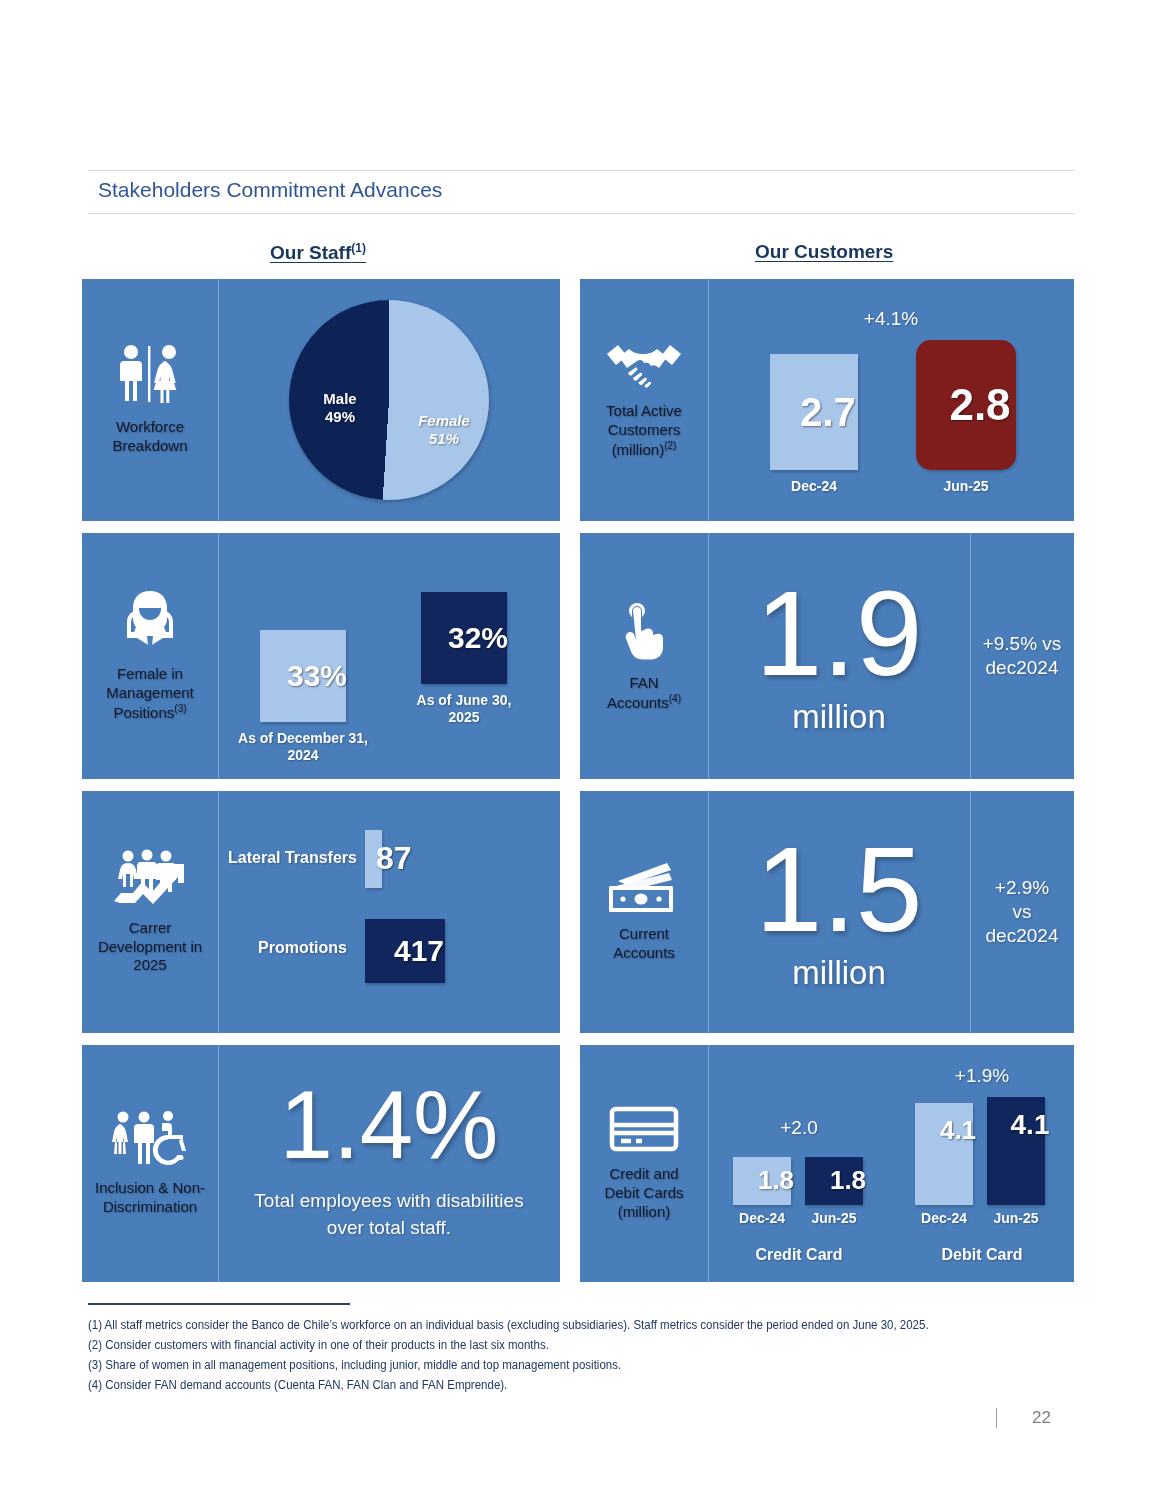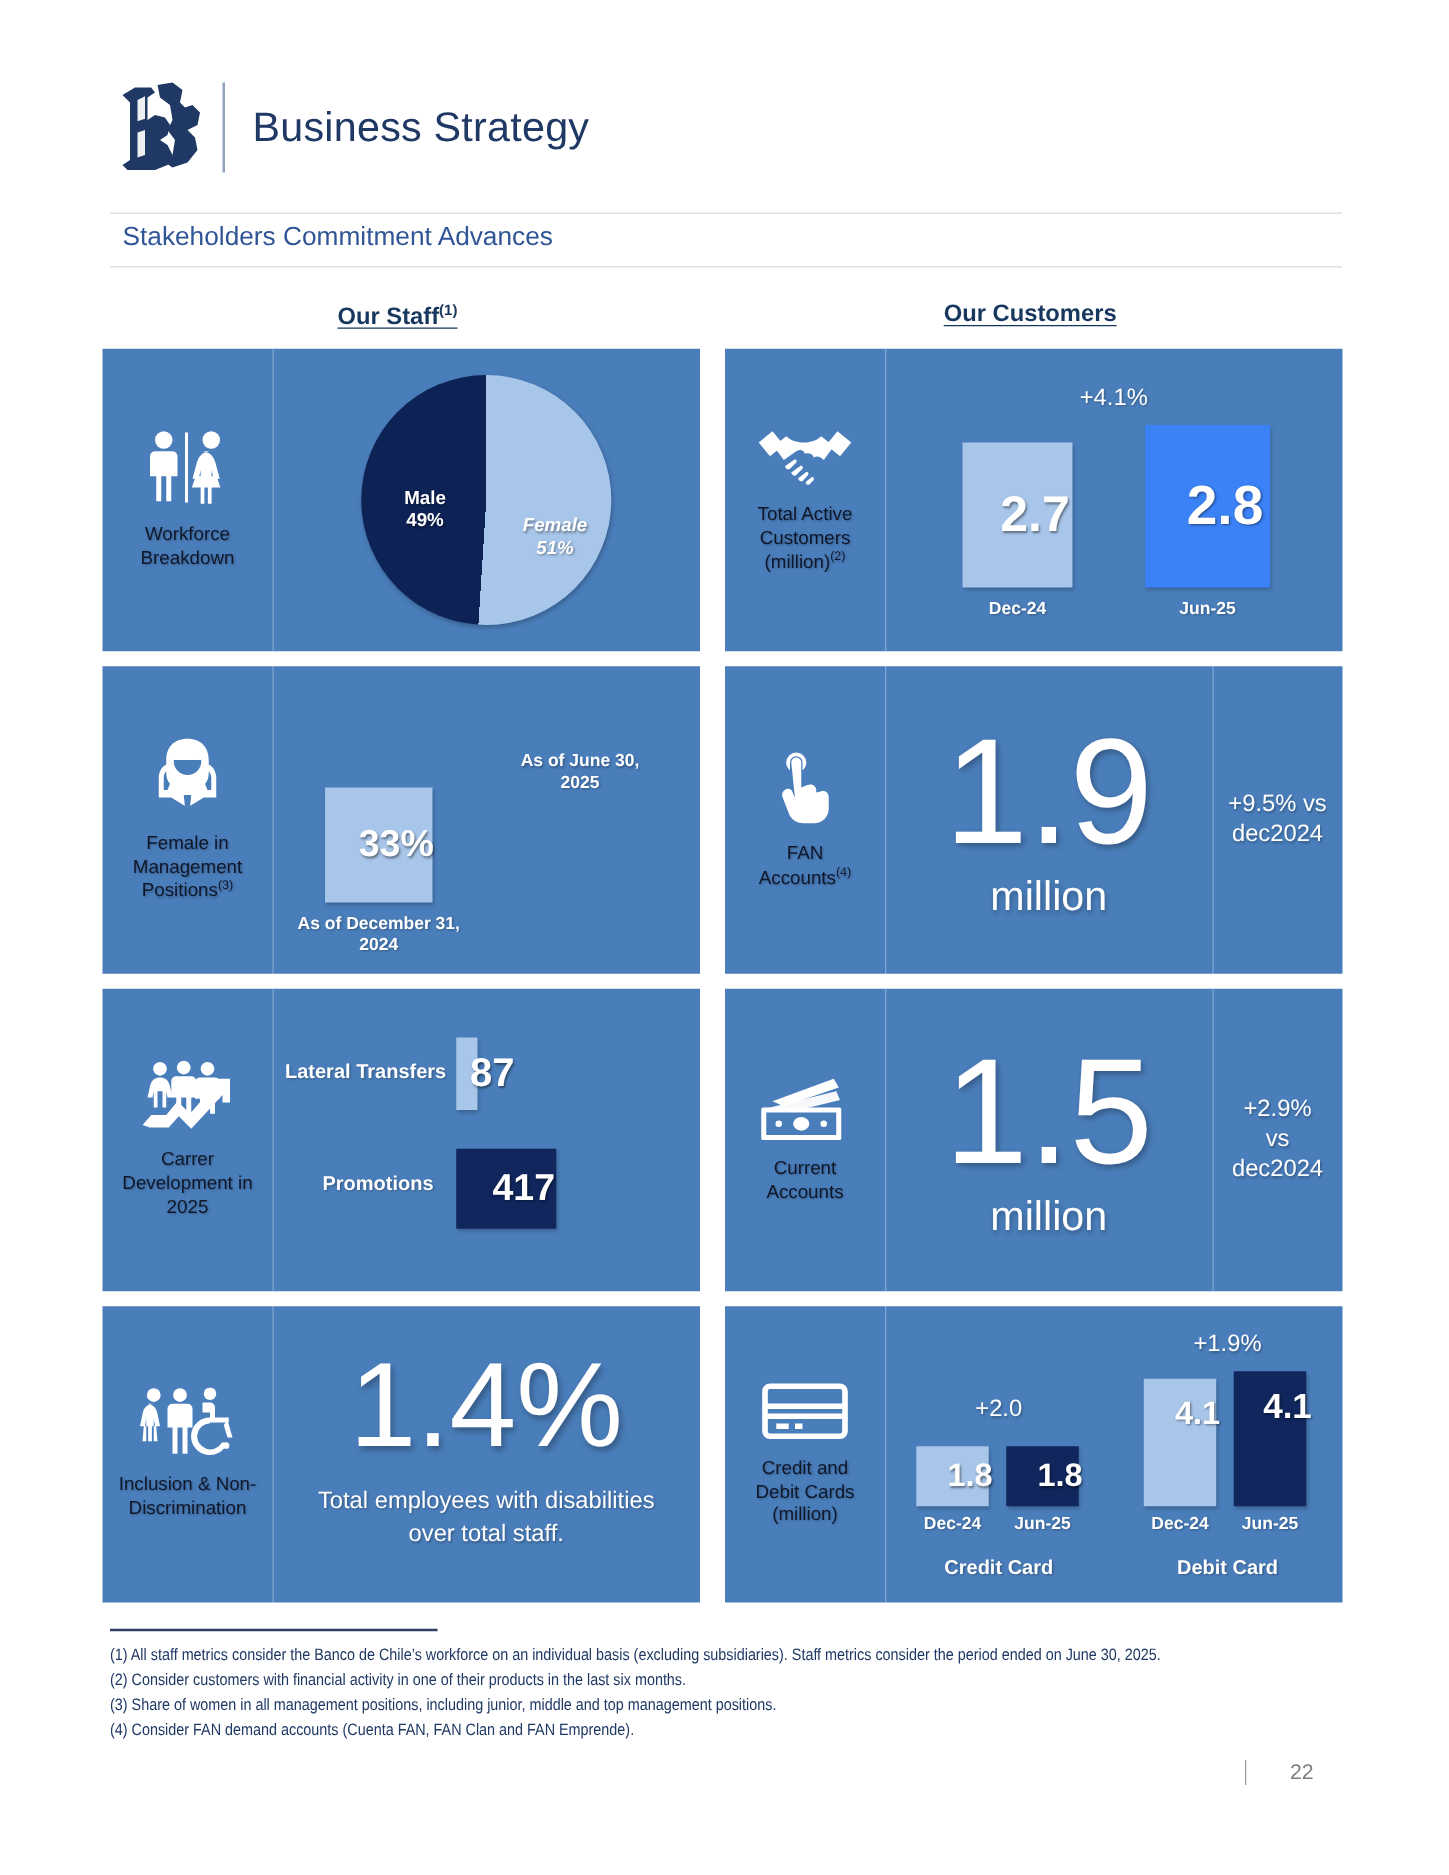--- a/index.html
+++ b/index.html
@@ -107,36 +107,20 @@
   }
 
   .pg-bar { position: absolute; left: 996px; top: 1408px; width: 1px; height: 20px; background: #9a9a9a; }
   .pg-num { position: absolute; left: 1032px; top: 1408px; font-size: 17px; color: #7f7f7f; }
 </style>
 </head>
 <body>
 
 <div class="page">
 
-  <div class="header">
-    <div class="logo-wrap">
-      <svg width="86" height="80" viewBox="0 0 86 80">
-        <g fill="#1f3864">
-          <path d="M10 14 L20 8 L33 8 L36 12 L30 16 L30 34 L36 30 L44 32 L48 38 L46 46 L40 50 L46 54 L50 62 L46 70 L36 74 L14 74 L10 70 L16 66 L16 20 Z"></path>
-          <path d="M38 6 L50 4 L58 10 L56 20 L60 24 L66 22 L72 28 L70 38 L62 42 L68 48 L70 58 L62 68 L50 72 L44 68 L50 62 L52 50 L46 42 L50 34 L48 22 L40 16 Z"></path>
-        </g>
-        <g fill="#ffffff" opacity="0.92">
-          <path d="M22 18 L28 15 L28 33 L22 35 Z"></path>
-          <path d="M22 44 L28 42 L28 62 L22 64 Z"></path>
-        </g>
-      </svg>
-    </div>
-    <div class="logo-divider"></div>
-    <div class="header-title">Business Strategy</div>
-  </div>
 
   <div class="subhead-rule-top"></div>
   <div class="subhead">Stakeholders Commitment Advances</div>
   <div class="subhead-rule-bot"></div>
 
   <div class="col-title" id="title-staff">
     <span>Our Staff</span><sup>(1)</sup>
   </div>
   <div class="col-title" id="title-cust">
     <span>Our Customers</span>
@@ -197,21 +181,21 @@
       <div class="seg" style="width:366px;">
         <div style="position:relative;width:330px;height:200px;">
           <div class="delta" style="position:absolute;left:0;right:0;top:8px;">+4.1%</div>
           <div class="barcol" style="position:absolute;left:38px;top:54px;width:100px;">
             <div class="bar" style="width:88px;height:116px;background:#a8c6ea;">
               <span class="bar-val" style="font-size:40px;">2.7</span>
             </div>
             <div class="bar-cap">Dec-24</div>
           </div>
           <div class="barcol" style="position:absolute;left:185px;top:40px;width:110px;">
-            <div class="bar" style="width:100px;height:130px;background:#3b82f6;">
+            <div class="bar" style="width:100px;height:130px;background:#7f1d1d;border-radius:15px;">
               <span class="bar-val" style="font-size:44px;">2.8</span>
             </div>
             <div class="bar-cap">Jun-25</div>
           </div>
         </div>
       </div>
     </div>
 
     <div class="panel" style="position:absolute;left:0;top:254px;width:478px;height:246px;">
       <div class="seg lbl-seg">
@@ -235,20 +219,23 @@
           <div class="barcol" style="position:absolute;left:14px;top:36px;width:130px;">
             <div class="bar" style="width:86px;height:92px;background:#a8c6ea;margin-top:38px;">
               <span class="bar-val" style="font-size:30px;">33%</span>
             </div>
             <div class="bar-cap">
               <span>As of December 31,</span><br>
               <span>2024</span>
             </div>
           </div>
           <div class="barcol" style="position:absolute;left:176px;top:36px;width:128px;">
+            <div class="bar" style="width:86px;height:92px;background:#10265c;">
+              <span class="bar-val" style="font-size:30px;">32%</span>
+            </div>
             <div class="bar-cap">
               <span>As of June 30,</span><br>
               <span>2025</span>
             </div>
           </div>
         </div>
       </div>
     </div>
 
     <div class="panel" style="position:absolute;left:498px;top:254px;width:494px;height:246px;">

